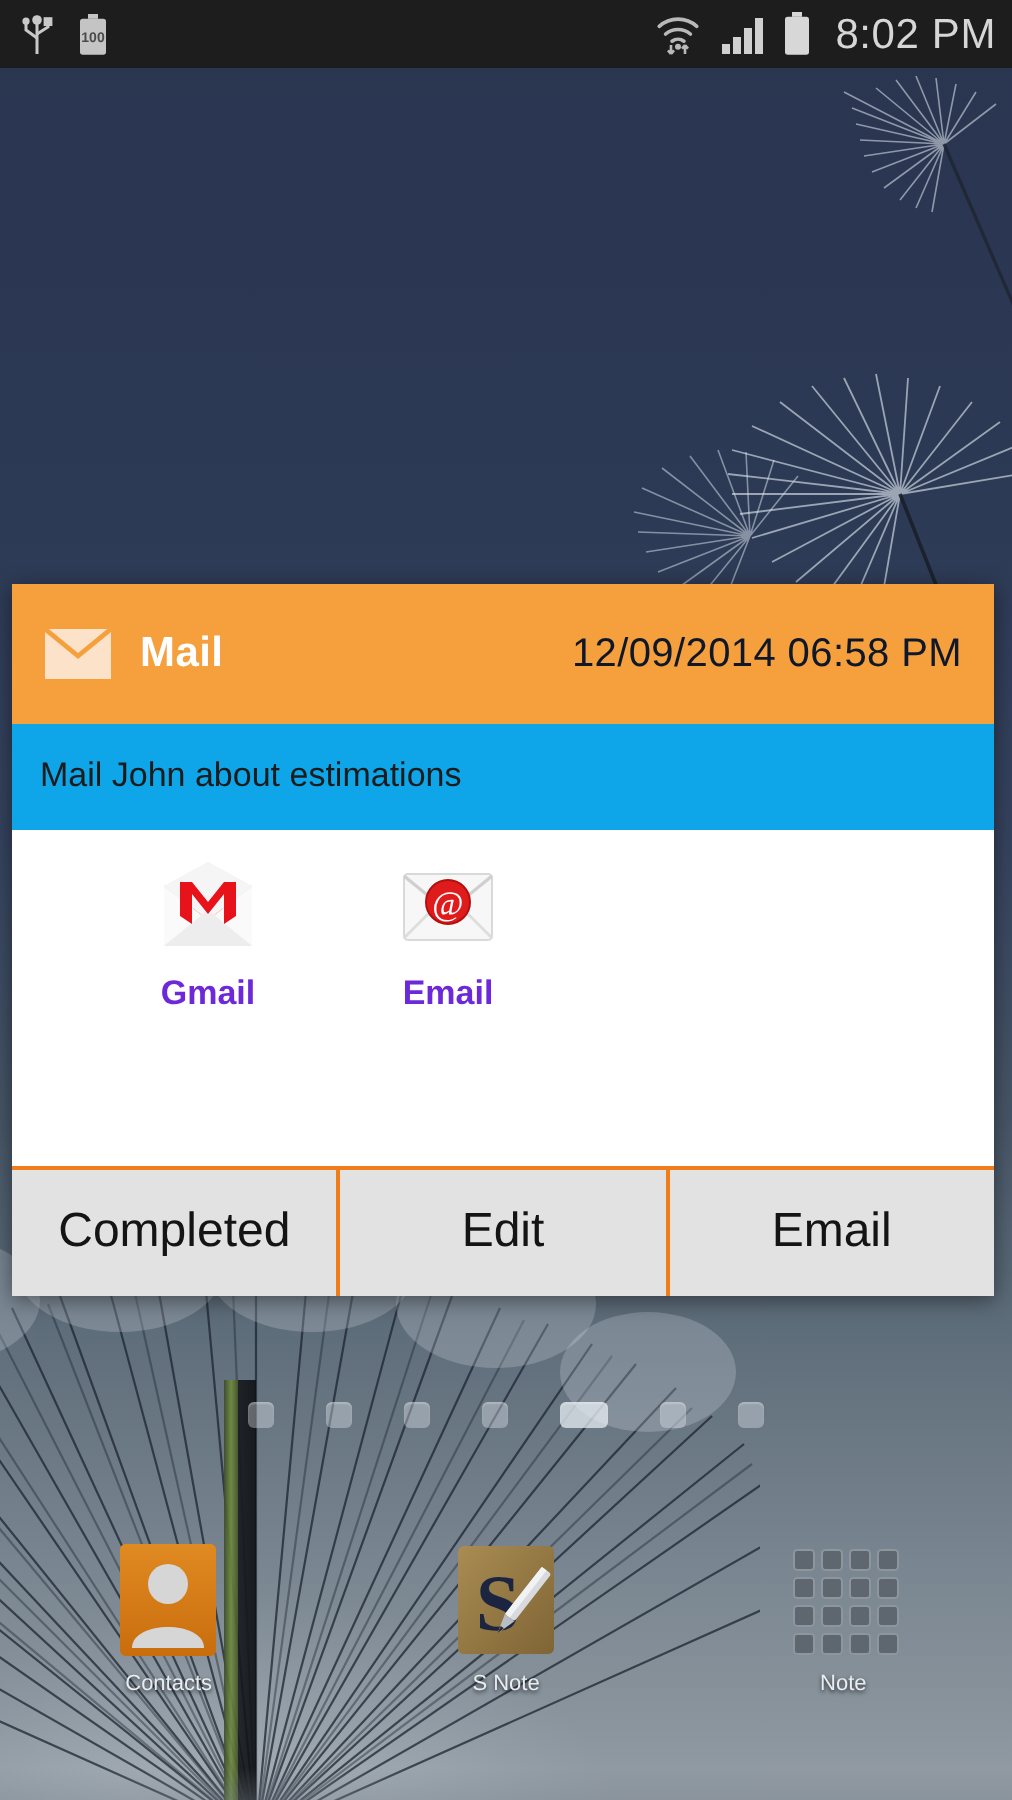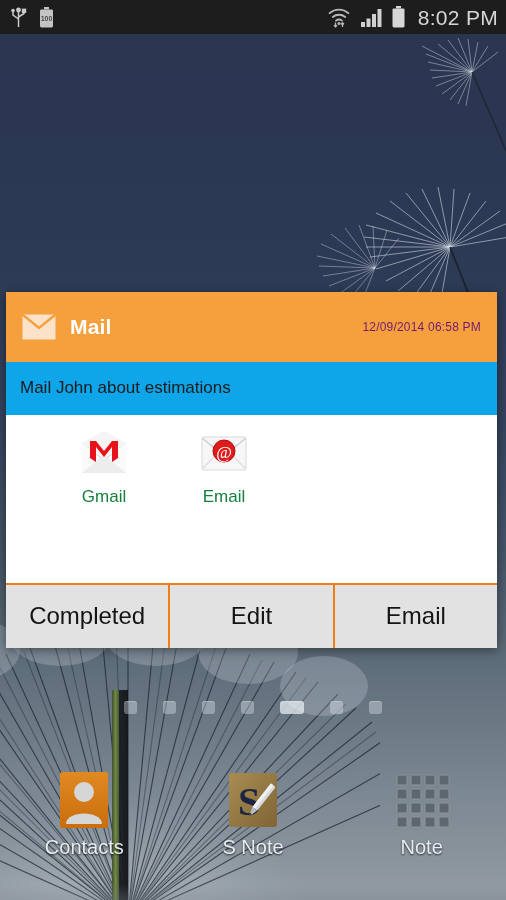--- a/index.html
+++ b/index.html
@@ -61,33 +61,33 @@
   }
   .dlg-header {
     background:#f5a03c; height:70px;
     display:flex; align-items:center; padding:0 16px;
   }
   .dlg-title {
     color:#ffffff; font-size:21px; font-weight:bold;
     margin-left:14px; letter-spacing:0.2px;
   }
   .dlg-date {
-    margin-left:auto; color:#701a75; font-size:12px; letter-spacing:0.2px;
+    margin-left:auto; color:#0f172a; font-size:20px; letter-spacing:0.2px;
   }
   .dlg-subbar {
     background:#0ea5e9; padding:16px 14px 17px 14px;
   }
   .dlg-subbar-text { color:#1c1c1c; font-size:17px; }
   .dlg-body { background:#fff; padding:16px 0 0 0; min-height:168px; }
   .app-row { display:flex; padding-left:38px; }
   .app-cell {
     width:120px; display:flex; flex-direction:column; align-items:center;
   }
   .app-cell-label {
-    margin-top:12px; font-size:17px; color:#15803d;
+    margin-top:12px; font-size:17px; color:#6d28d9;font-weight:bold;
   }
   .dlg-buttons {
     display:flex; border-top:2px solid #f07d1a; background:#e2e2e2;
   }
   .dlg-btn {
     flex:1; text-align:center; padding:17px 0 18px 0;
     font-size:24px; color:#141414; background:#e2e2e2;
     border:none; font-family:inherit; cursor:pointer;
   }
   .dlg-btn + .dlg-btn { border-left:2px solid #f07d1a; }
@@ -109,21 +109,21 @@
 
   
   .dock {
     position:absolute; left:0; top:770px; width:506px; height:110px;
     display:flex; z-index:10;
   }
   .dock-cell {
     flex:1; display:flex; flex-direction:column; align-items:center;
   }
   .dock-label {
-    margin-top:6px; font-size:20px; color:#e9edf1;
+    margin-top:6px; font-size:11px; color:#e9edf1;
     text-shadow:0 1px 2px rgba(0,0,0,0.75);
   }
   .icon-sq { width:60px; height:60px; display:block; }
 
   
   .navhint {
     position:absolute; left:0; top:884px; width:506px; height:16px;
     background:linear-gradient(to bottom, rgba(140,150,160,0.0), rgba(120,130,140,0.35));
     z-index:9;
   }

